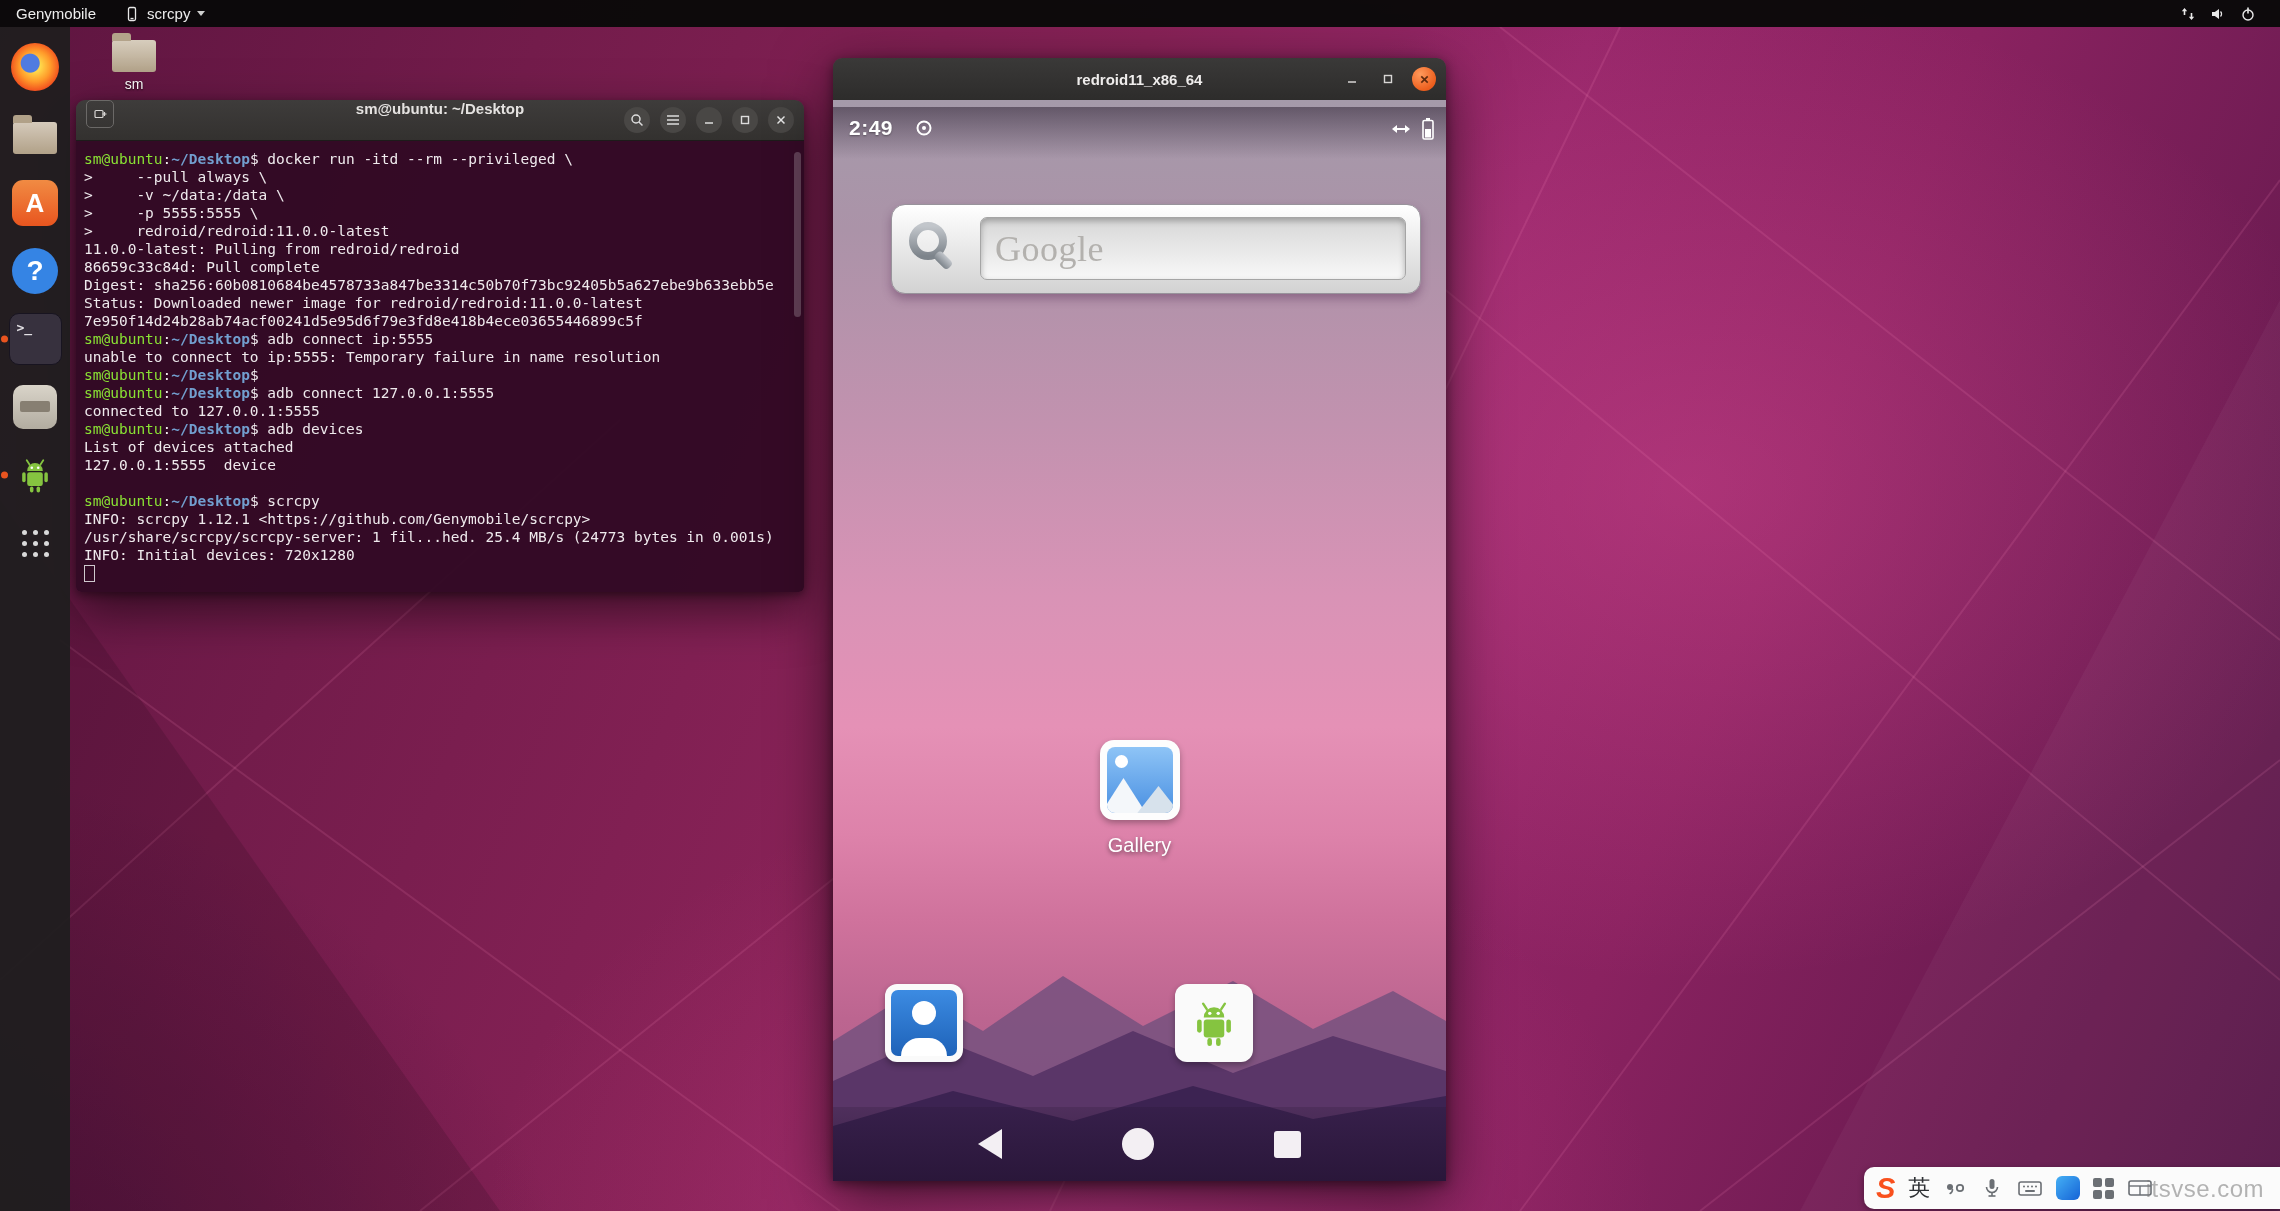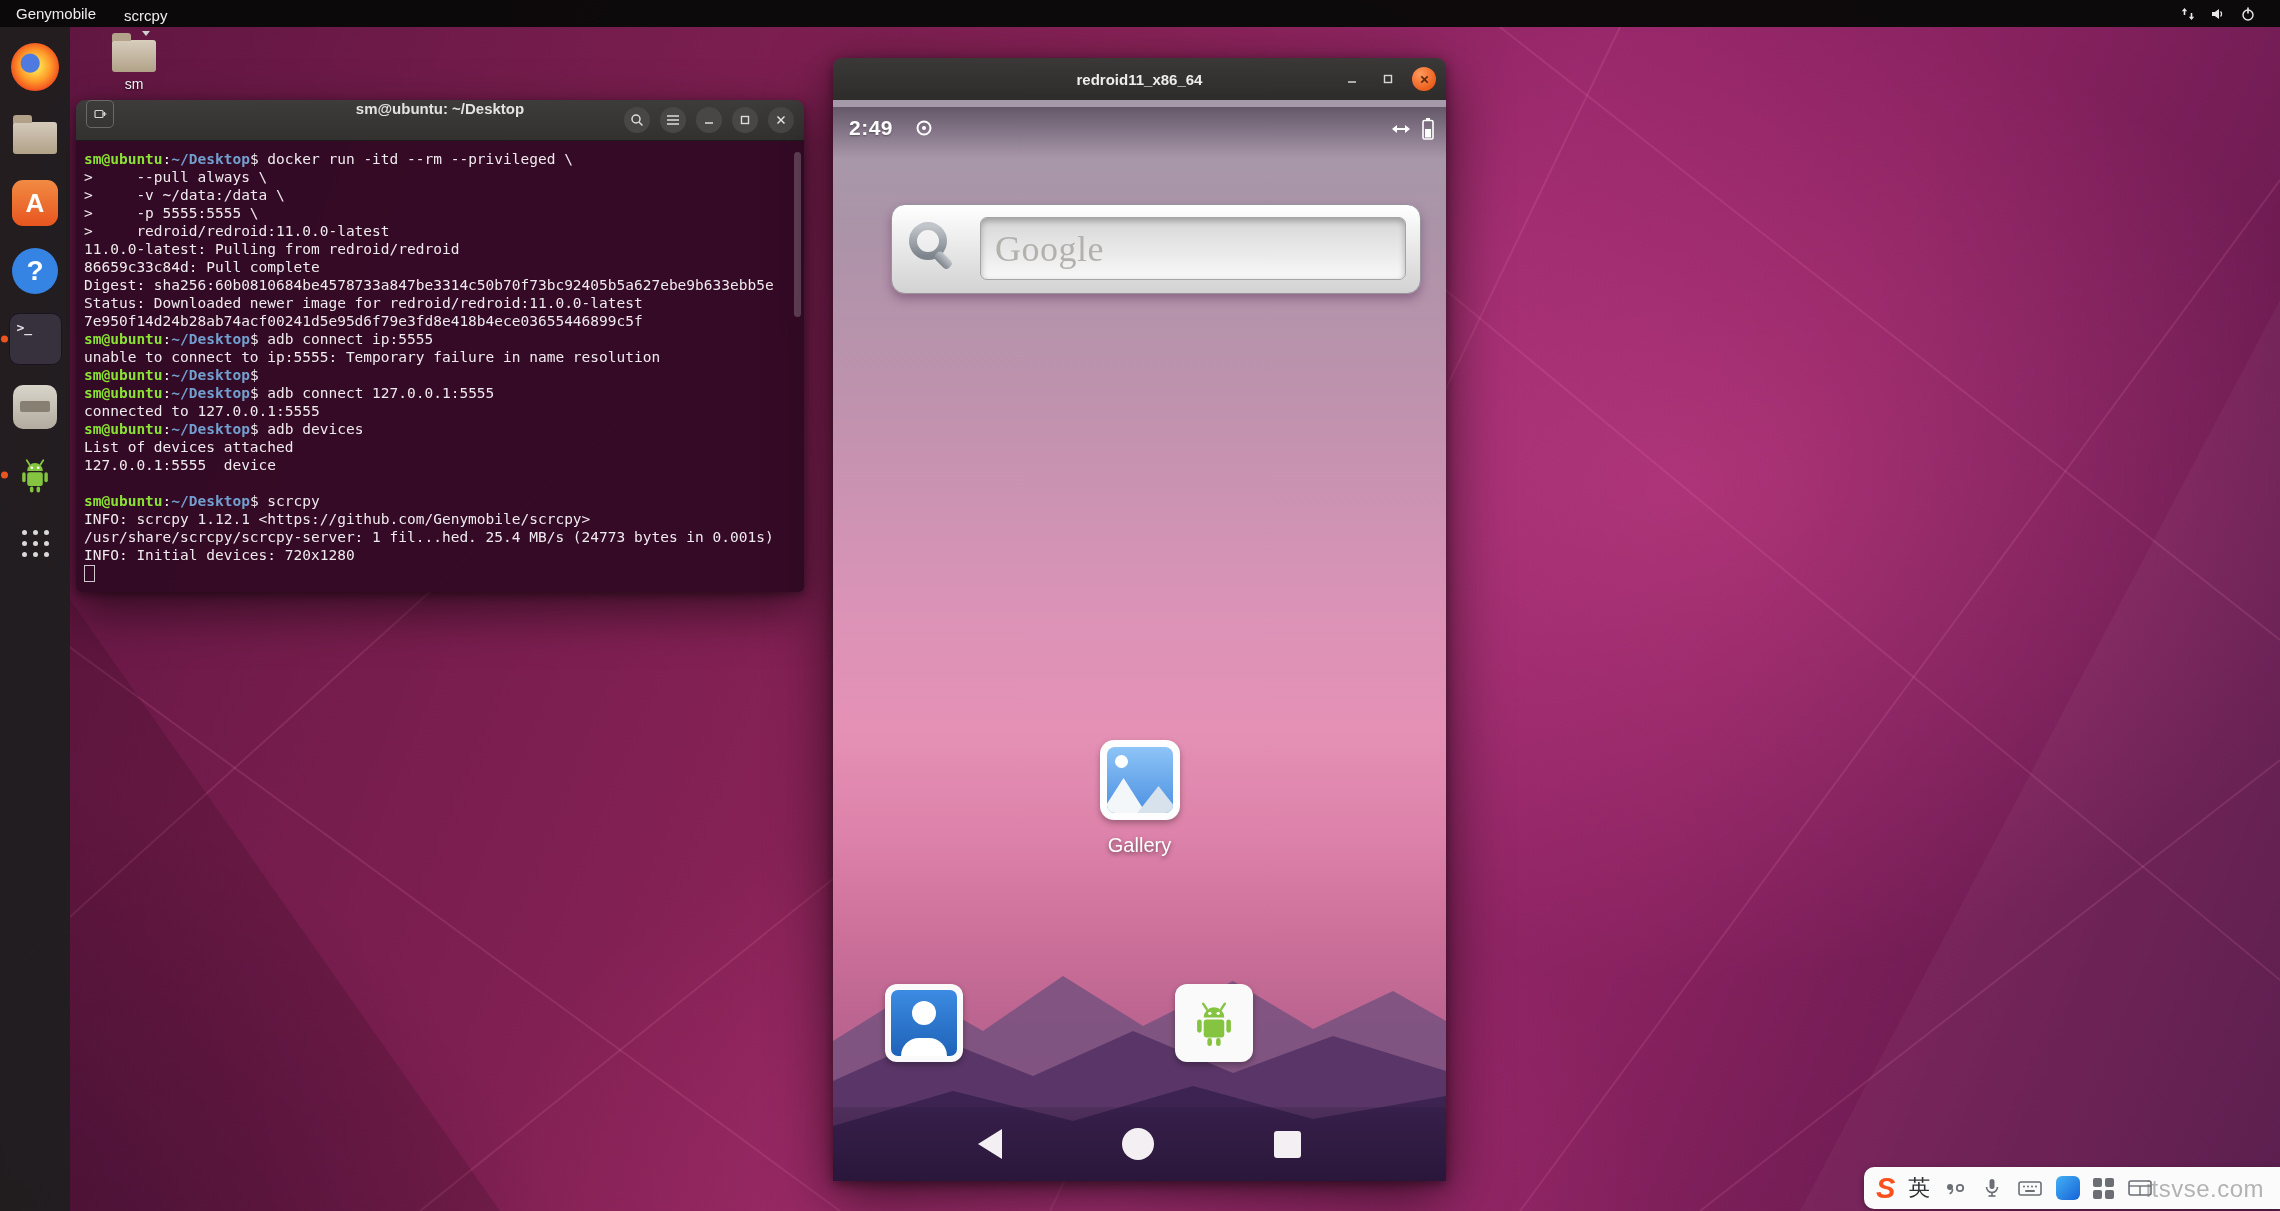--- a/index.html
+++ b/index.html
@@ -11,21 +11,21 @@
     radial-gradient(1100px 800px at 74% 40%, rgba(233,84,160,.34), transparent 62%),
     radial-gradient(900px 650px at 47% 100%, rgba(216,70,148,.28), transparent 65%),
     radial-gradient(1000px 900px at -5% 115%, rgba(40,8,40,.6), transparent 70%),
     linear-gradient(112deg,#5e1540 0%,#731c4b 20%,#882257 42%,#97276a 58%,#8a2260 72%,#6b1b51 88%,#551647 100%);}
   .facets{position:absolute;inset:0;}
 
   
   .topbar{position:absolute;left:0;top:0;right:0;height:27px;background:rgba(9,9,9,.97);
     color:#ededed;display:flex;align-items:center;z-index:30;font-size:15px;}
   .activities{padding:0 16px;height:100%;display:flex;align-items:center;cursor:default;}
-  .appmenu{display:flex;align-items:center;gap:7px;padding:0 12px;height:100%;flex-direction:column;}
+  .appmenu{display:flex;align-items:center;gap:7px;padding:0 12px;height:100%;}
   .caret-down{width:0;height:0;border-left:4px solid transparent;border-right:4px solid transparent;border-top:5px solid #cfcfcf;}
   .tb-center{position:absolute;left:0;right:0;display:flex;justify-content:center;pointer-events:none;}
   .tb-clock{pointer-events:auto;font-weight:600;}
   .tb-right{margin-left:auto;display:flex;align-items:center;gap:14px;padding:0 24px;height:100%;}
 
   
   .dock{position:absolute;left:0;top:27px;bottom:0;width:70px;background:rgba(30,30,30,.93);
     z-index:25;display:flex;flex-direction:column;align-items:center;padding:14px 0 10px;gap:16px;}
   .dock-item{width:56px;height:52px;display:flex;align-items:center;justify-content:center;position:relative;border-radius:8px;}
   .run-dot{position:absolute;left:-6px;top:50%;transform:translateY(-50%);width:7px;height:7px;border-radius:50%;background:#e9541f;}
@@ -61,21 +61,21 @@
     display:flex;padding:0 10px;position:relative;}
   .t-title{position:absolute;left:0;right:0;text-align:center;color:#e4e2e0;font-weight:700;font-size:15px;}
   .tab-new{width:26px;height:26px;border:1px solid #6b6967;border-radius:5px;background:transparent;
     display:flex;align-items:center;justify-content:center;z-index:2;}
   .t-actions{margin-left:auto;display:flex;align-items:center;gap:10px;z-index:2;}
   .round-btn{width:26px;height:26px;border-radius:50%;background:#494745;display:flex;align-items:center;justify-content:center;}
   .t-body{position:absolute;top:41px;left:0;right:0;bottom:0;background:rgba(48,10,36,.95);
     padding:9px 8px;font-family:"DejaVu Sans Mono","Liberation Mono",monospace;
     font-size:14.5px;line-height:18px;color:#efeaed;}
   .term-line{white-space:pre;min-height:18px;}
-  .seg-g{color:#8ae234;font-weight:700;}
+  .seg-g{color:#8ae234;font-weight:400;}
   .seg-b{color:#729fcf;font-weight:700;}
   .seg-cur{display:inline-block;width:9px;height:15px;border:1px solid #d0c8ce;vertical-align:-2px;}
   .t-scroll{position:absolute;right:3px;top:52px;width:7px;height:165px;border-radius:4px;background:rgba(255,255,255,.22);}
 
   
   .scrcpy-window{position:absolute;left:833px;top:58px;width:613px;height:1123px;z-index:15;
     border-radius:9px 9px 0 0;overflow:hidden;
     box-shadow:0 18px 60px rgba(0,0,0,.6),0 3px 12px rgba(0,0,0,.45);}
   .s-header{height:42px;background:linear-gradient(#3a3938,#2d2c2b);border-bottom:1px solid #191919;
     display:flex;align-items:center;position:relative;padding:0 10px;}

